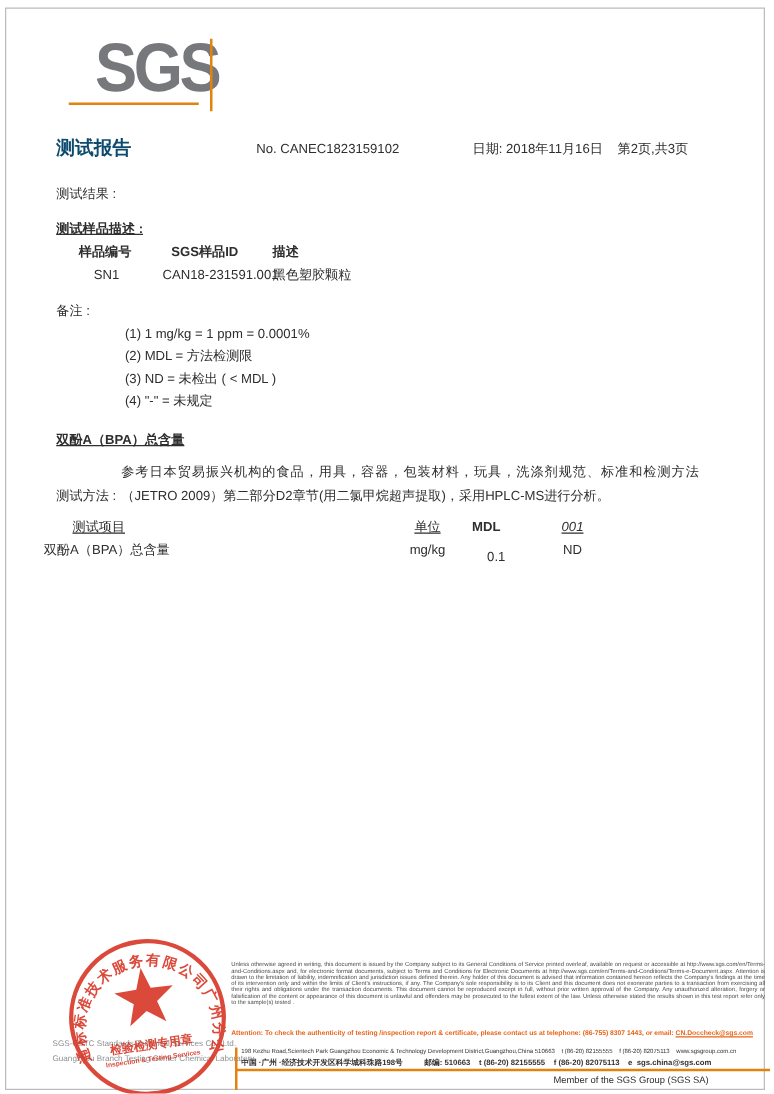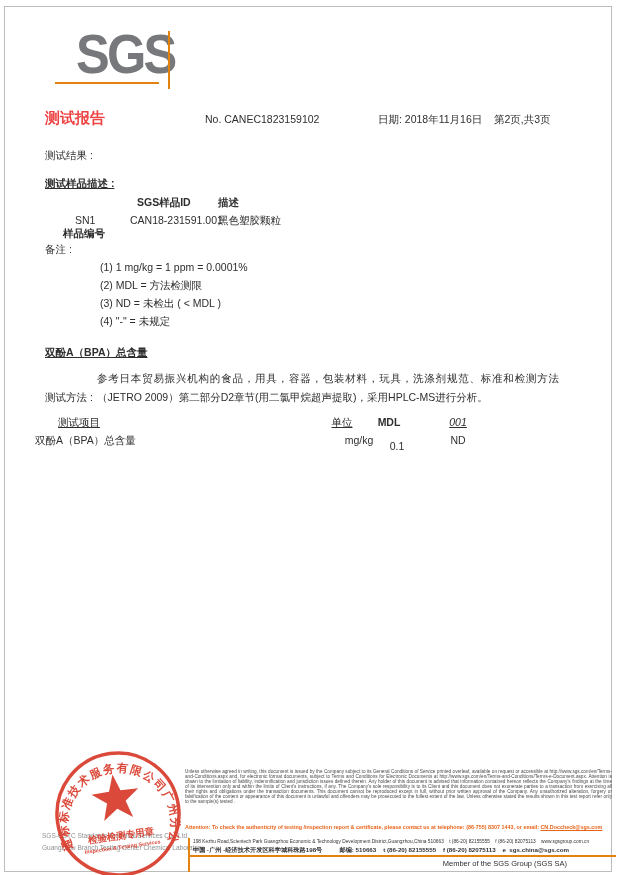--- a/index.html
+++ b/index.html
@@ -8,46 +8,46 @@
     font-family:"Liberation Sans","DejaVu Sans",sans-serif;color:#2e2e2e;
   }
   .page-border{position:absolute;left:4px;top:6px;width:608px;height:866px;
     border:1.5px solid #bcbcbc;box-sizing:border-box;pointer-events:none;}
   
   .sgs-logo{position:absolute;left:76px;top:27px;font-size:55px;font-weight:bold;
     color:#77787b;letter-spacing:-3px;transform:scaleX(.92);transform-origin:left top;line-height:1;}
   .logo-hline{position:absolute;left:55px;top:82px;width:104px;height:2px;background:#e2820f;}
   .logo-vline{position:absolute;left:168px;top:31px;width:2px;height:58px;background:#e2820f;}
   
-  .doc-title{position:absolute;left:45px;top:109px;font-size:15px;font-weight:bold;color:#ef4444;}
+  .doc-title{position:absolute;left:45px;top:109px;font-size:15px;font-weight:bold;color:#0c4a6e;}
   .report-no{position:absolute;left:205px;top:113px;font-size:10.5px;}
   .doc-date{position:absolute;left:378px;top:113px;font-size:10.5px;}
   .page-info{position:absolute;left:494px;top:113px;font-size:10.5px;}
   
   .t{font-size:10.5px;line-height:13px;}
   .results-label{position:absolute;left:45px;top:149px;}
   .sample-desc-label{position:absolute;left:45px;top:177px;font-weight:bold;text-decoration:underline;}
-  .sample-h1{position:absolute;left:63px;top:196px;font-weight:bold;margin-top:31px;}
+  .sample-h1{position:absolute;left:63px;top:196px;font-weight:bold;}
   .sample-h2{position:absolute;left:137px;top:196px;font-weight:bold;text-align:center;}
   .sample-h3{position:absolute;left:218px;top:196px;font-weight:bold;}
   .sample-c1{position:absolute;left:75px;top:214px;}
   .sample-c2{position:absolute;left:130px;top:214px;}
   .sample-c3{position:absolute;left:218px;top:214px;}
   .remarks-label{position:absolute;left:45px;top:243px;}
   .remarks{position:absolute;left:100px;top:258px;}
   .remarks div{height:18px;line-height:18px;font-size:10.5px;}
   .bpa-title{position:absolute;left:45px;top:346px;font-weight:bold;text-decoration:underline;}
   .method-label{position:absolute;left:45px;top:371px;margin-top:20px;}
   .method-text{position:absolute;left:97px;top:369px;width:462px;font-size:10.5px;line-height:19px;text-align:justify;}
   .rt-item-h{position:absolute;left:58px;top:416px;text-decoration:underline;}
   .rt-unit-h{position:absolute;left:342px;top:416px;transform:translateX(-50%);text-decoration:underline;}
   .rt-mdl-h{position:absolute;left:389px;top:416px;transform:translateX(-50%);font-weight:bold;}
   .rt-001-h{position:absolute;left:458px;top:416px;transform:translateX(-50%);text-decoration:underline;font-style:italic;}
   .rt-item{position:absolute;left:35px;top:434px;}
-  .rt-unit{position:absolute;left:342px;top:434px;transform:translateX(-50%);margin-left:17px;}
+  .rt-unit{position:absolute;left:342px;top:434px;transform:translateX(-50%);}
   .rt-mdl{position:absolute;left:389px;top:440px;transform:translateX(-50%);padding-left:16px;}
   .rt-001{position:absolute;left:458px;top:434px;transform:translateX(-50%);}
   
   .company-1{position:absolute;left:42px;top:832px;font-size:6.5px;color:#8e9092;}
   .company-2{position:absolute;left:42px;top:844px;font-size:6.5px;color:#8e9092;}
   .disclaimer{position:absolute;left:185px;top:769px;width:427px;font-size:4.7px;
     line-height:5.0px;text-align:justify;color:#4a4a4a;}
   .attention{position:absolute;left:185px;top:824px;width:427px;font-size:5.4px;
     line-height:6.2px;font-weight:bold;color:#e8641b;}
   .attention .email{text-decoration:underline;}

